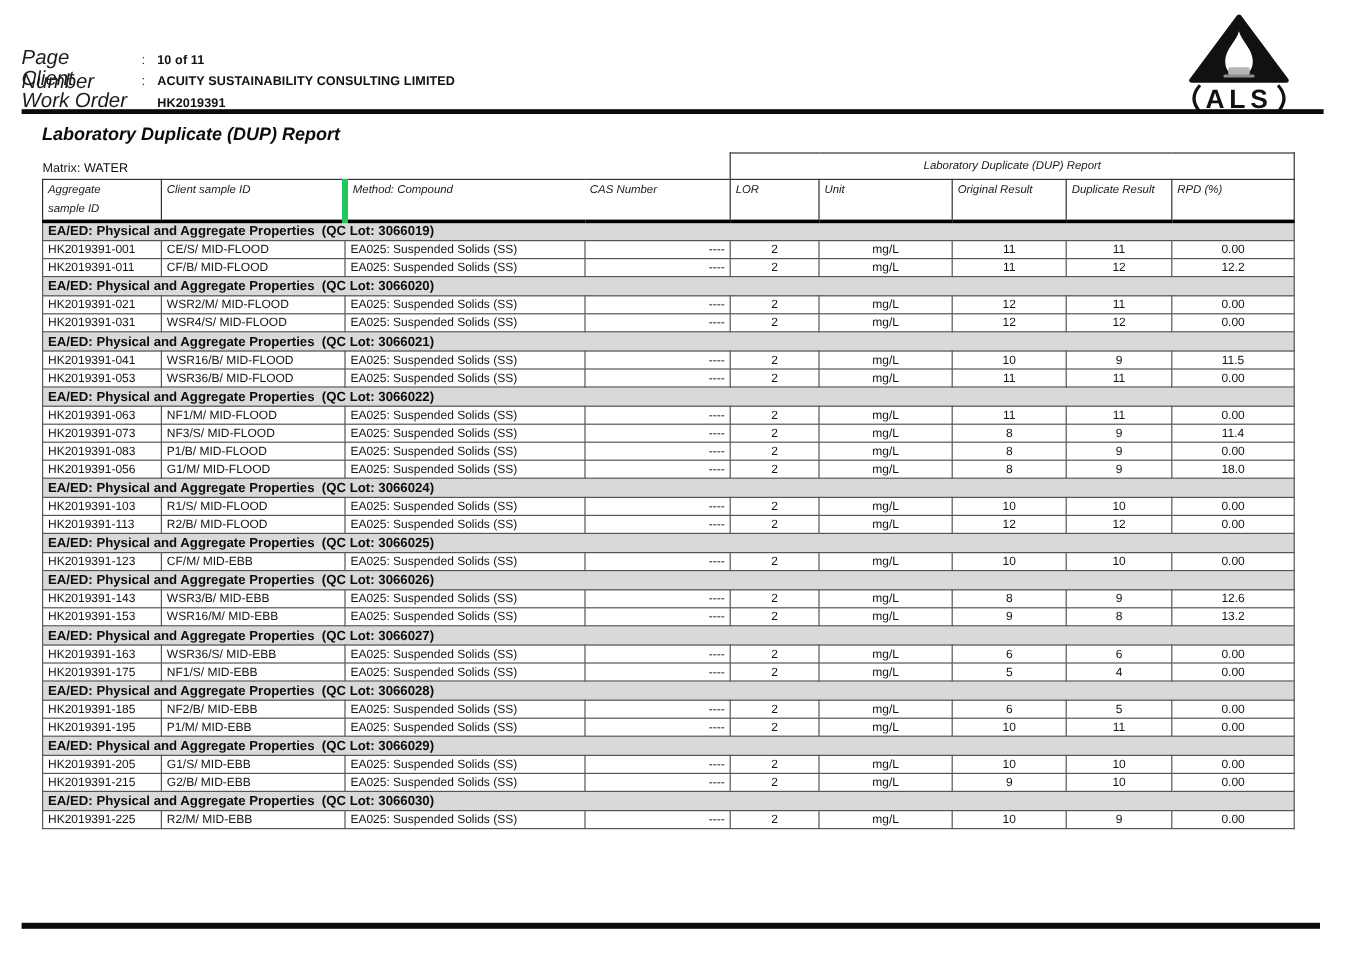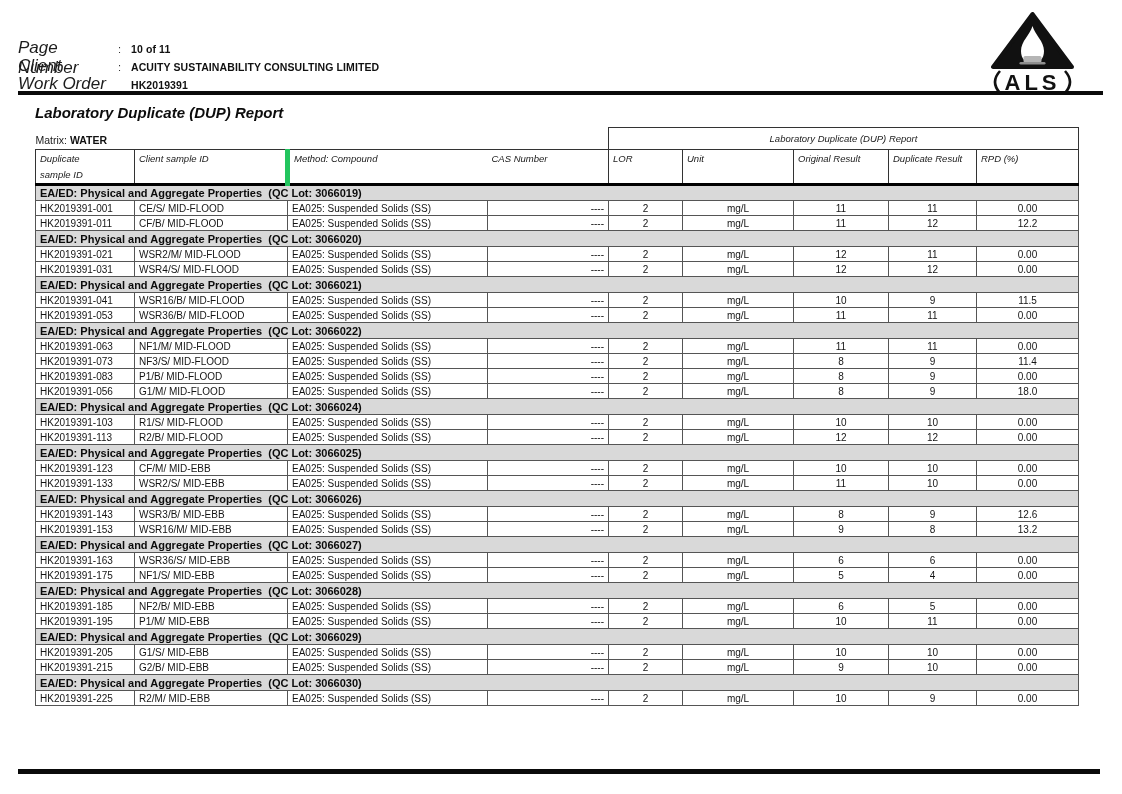--- a/index.html
+++ b/index.html
@@ -30,21 +30,21 @@
     font-size: 15px; font-weight: bold; font-style: italic; color: #0c0c0c;
   }
 
   
   .table-wrap { position: absolute; top: 127px; left: 35px; width: 1043px; }
   table.dup { border-collapse: collapse; table-layout: fixed; width: 1043px; }
 
   
   td.mx { border: none; vertical-align: bottom; height: 22px; padding: 0 0 3px 0; font-size: 10.5px; }
   td.mx .matrix-label { font-size: 10.5px; color: #1a1a1a; }
-  td.mx .matrix-value { font-weight: bold; }
+  td.mx .matrix-value { font-weight: normal; }
   td.group-hdr {
     border: 1px solid #333; height: 22px; text-align: center; vertical-align: middle;
     font-style: italic; font-size: 9.5px; color: #1a1a1a;
   }
 
   
   tr.col-hdr th {
     border-top: 1px solid #333; border-bottom: 3px solid #000;
     font-weight: normal; font-style: italic; font-size: 9.5px; color: #1a1a1a;
     vertical-align: top; padding: 3px 4px; height: 34px; text-align: left;
@@ -126,21 +126,21 @@
       <tr>
         <td class="mx" colspan="4">
           <span class="matrix-label">Matrix:</span>
           <span class="matrix-value">WATER</span>
         </td>
         <td class="group-hdr" colspan="5">Laboratory Duplicate (DUP) Report</td>
       </tr>
       <tr class="col-hdr">
         <th class="h-lab">
           <div class="two-line">
-            <span>Duplicate</span>
+            <span>Aggregate</span>
             <span>sample ID</span>
           </div>
         </th>
         <th class="h-client">Client sample ID</th>
         <th class="h-method">Method: Compound</th>
         <th class="h-cas">CAS Number</th>
         <th class="h-num">LOR</th>
         <th class="h-num">Unit</th>
         <th class="h-num">Original Result</th>
         <th class="h-num">Duplicate Result</th>
@@ -302,31 +302,20 @@
           <td class="cell-lab">HK2019391-123</td>
           <td class="cell-client">CF/M/ MID-EBB</td>
           <td class="cell-method">EA025: Suspended Solids (SS)</td>
           <td class="cell-cas">----</td>
           <td class="cell-lor">2</td>
           <td class="cell-unit">mg/L</td>
           <td class="cell-orig">10</td>
           <td class="cell-dup">10</td>
           <td class="cell-rpd">0.00</td>
         </tr>
-        <tr class="data-row">
-          <td class="cell-lab">HK2019391-133</td>
-          <td class="cell-client">WSR2/S/ MID-EBB</td>
-          <td class="cell-method">EA025: Suspended Solids (SS)</td>
-          <td class="cell-cas">----</td>
-          <td class="cell-lor">2</td>
-          <td class="cell-unit">mg/L</td>
-          <td class="cell-orig">11</td>
-          <td class="cell-dup">10</td>
-          <td class="cell-rpd">0.00</td>
-        </tr>
         <tr>
           <td colspan="9" class="section-cell">EA/ED: Physical and Aggregate Properties  (QC Lot: 3066026)</td>
         </tr>
         <tr class="data-row">
           <td class="cell-lab">HK2019391-143</td>
           <td class="cell-client">WSR3/B/ MID-EBB</td>
           <td class="cell-method">EA025: Suspended Solids (SS)</td>
           <td class="cell-cas">----</td>
           <td class="cell-lor">2</td>
           <td class="cell-unit">mg/L</td>

